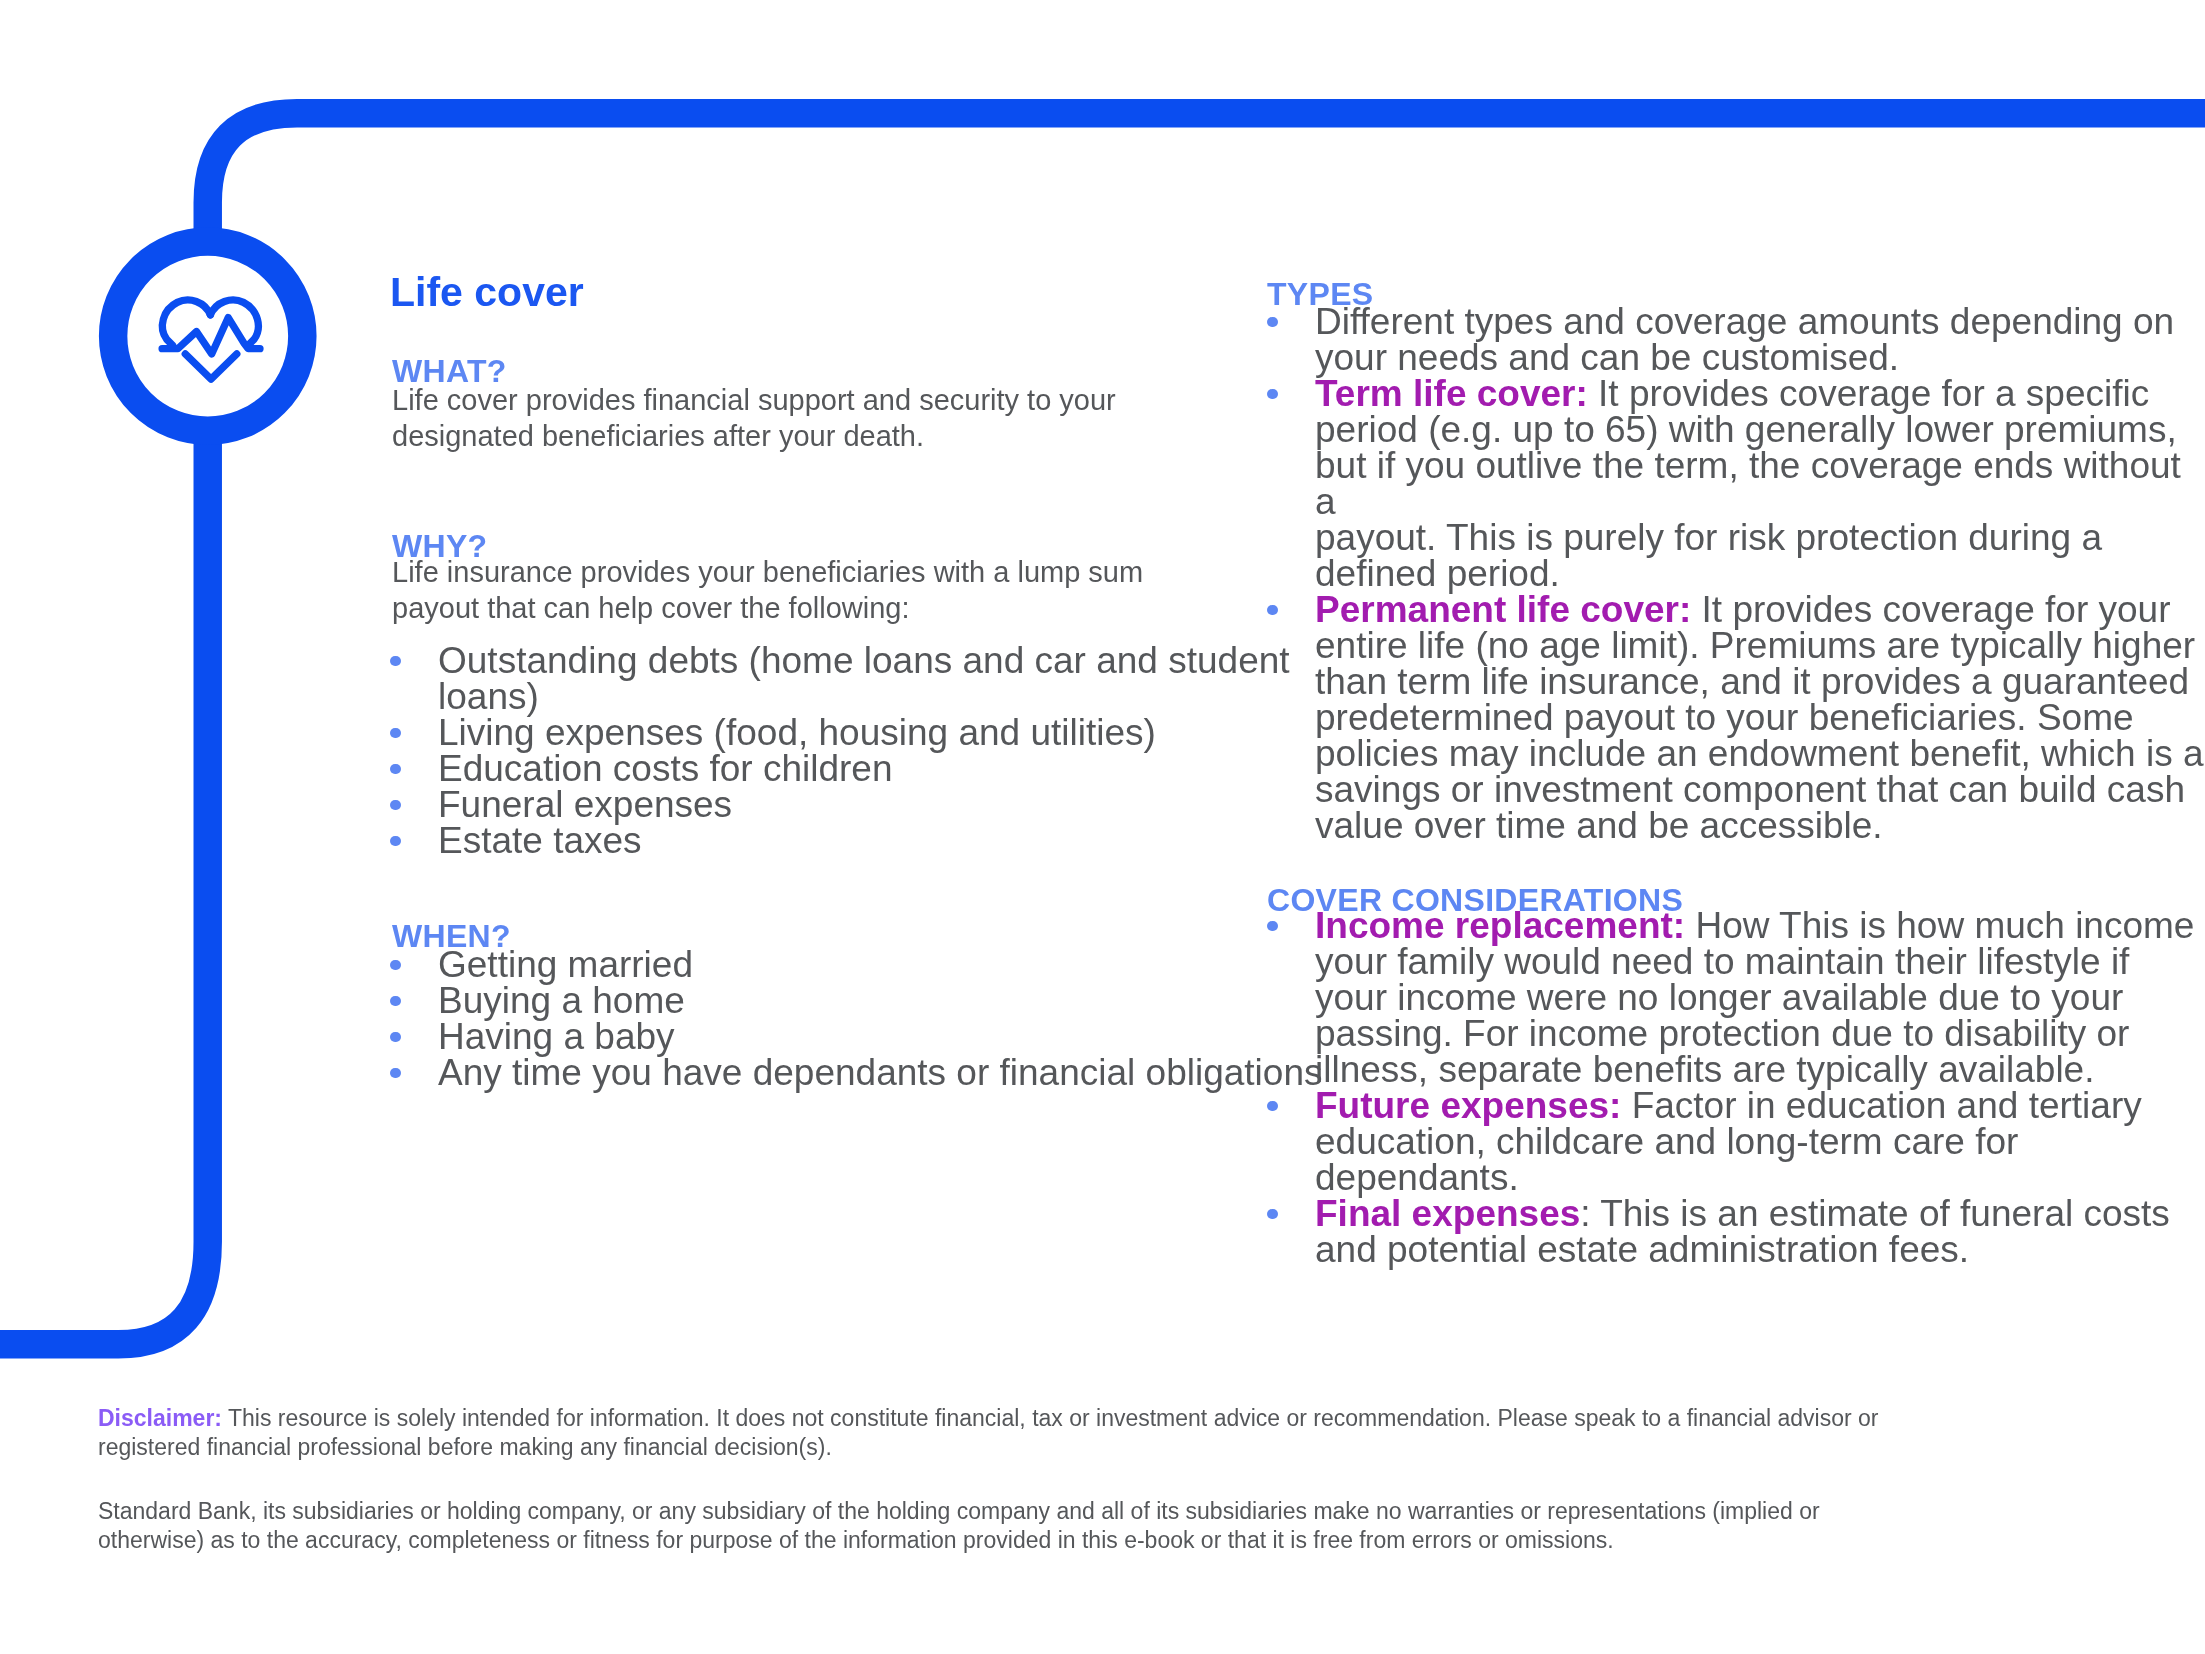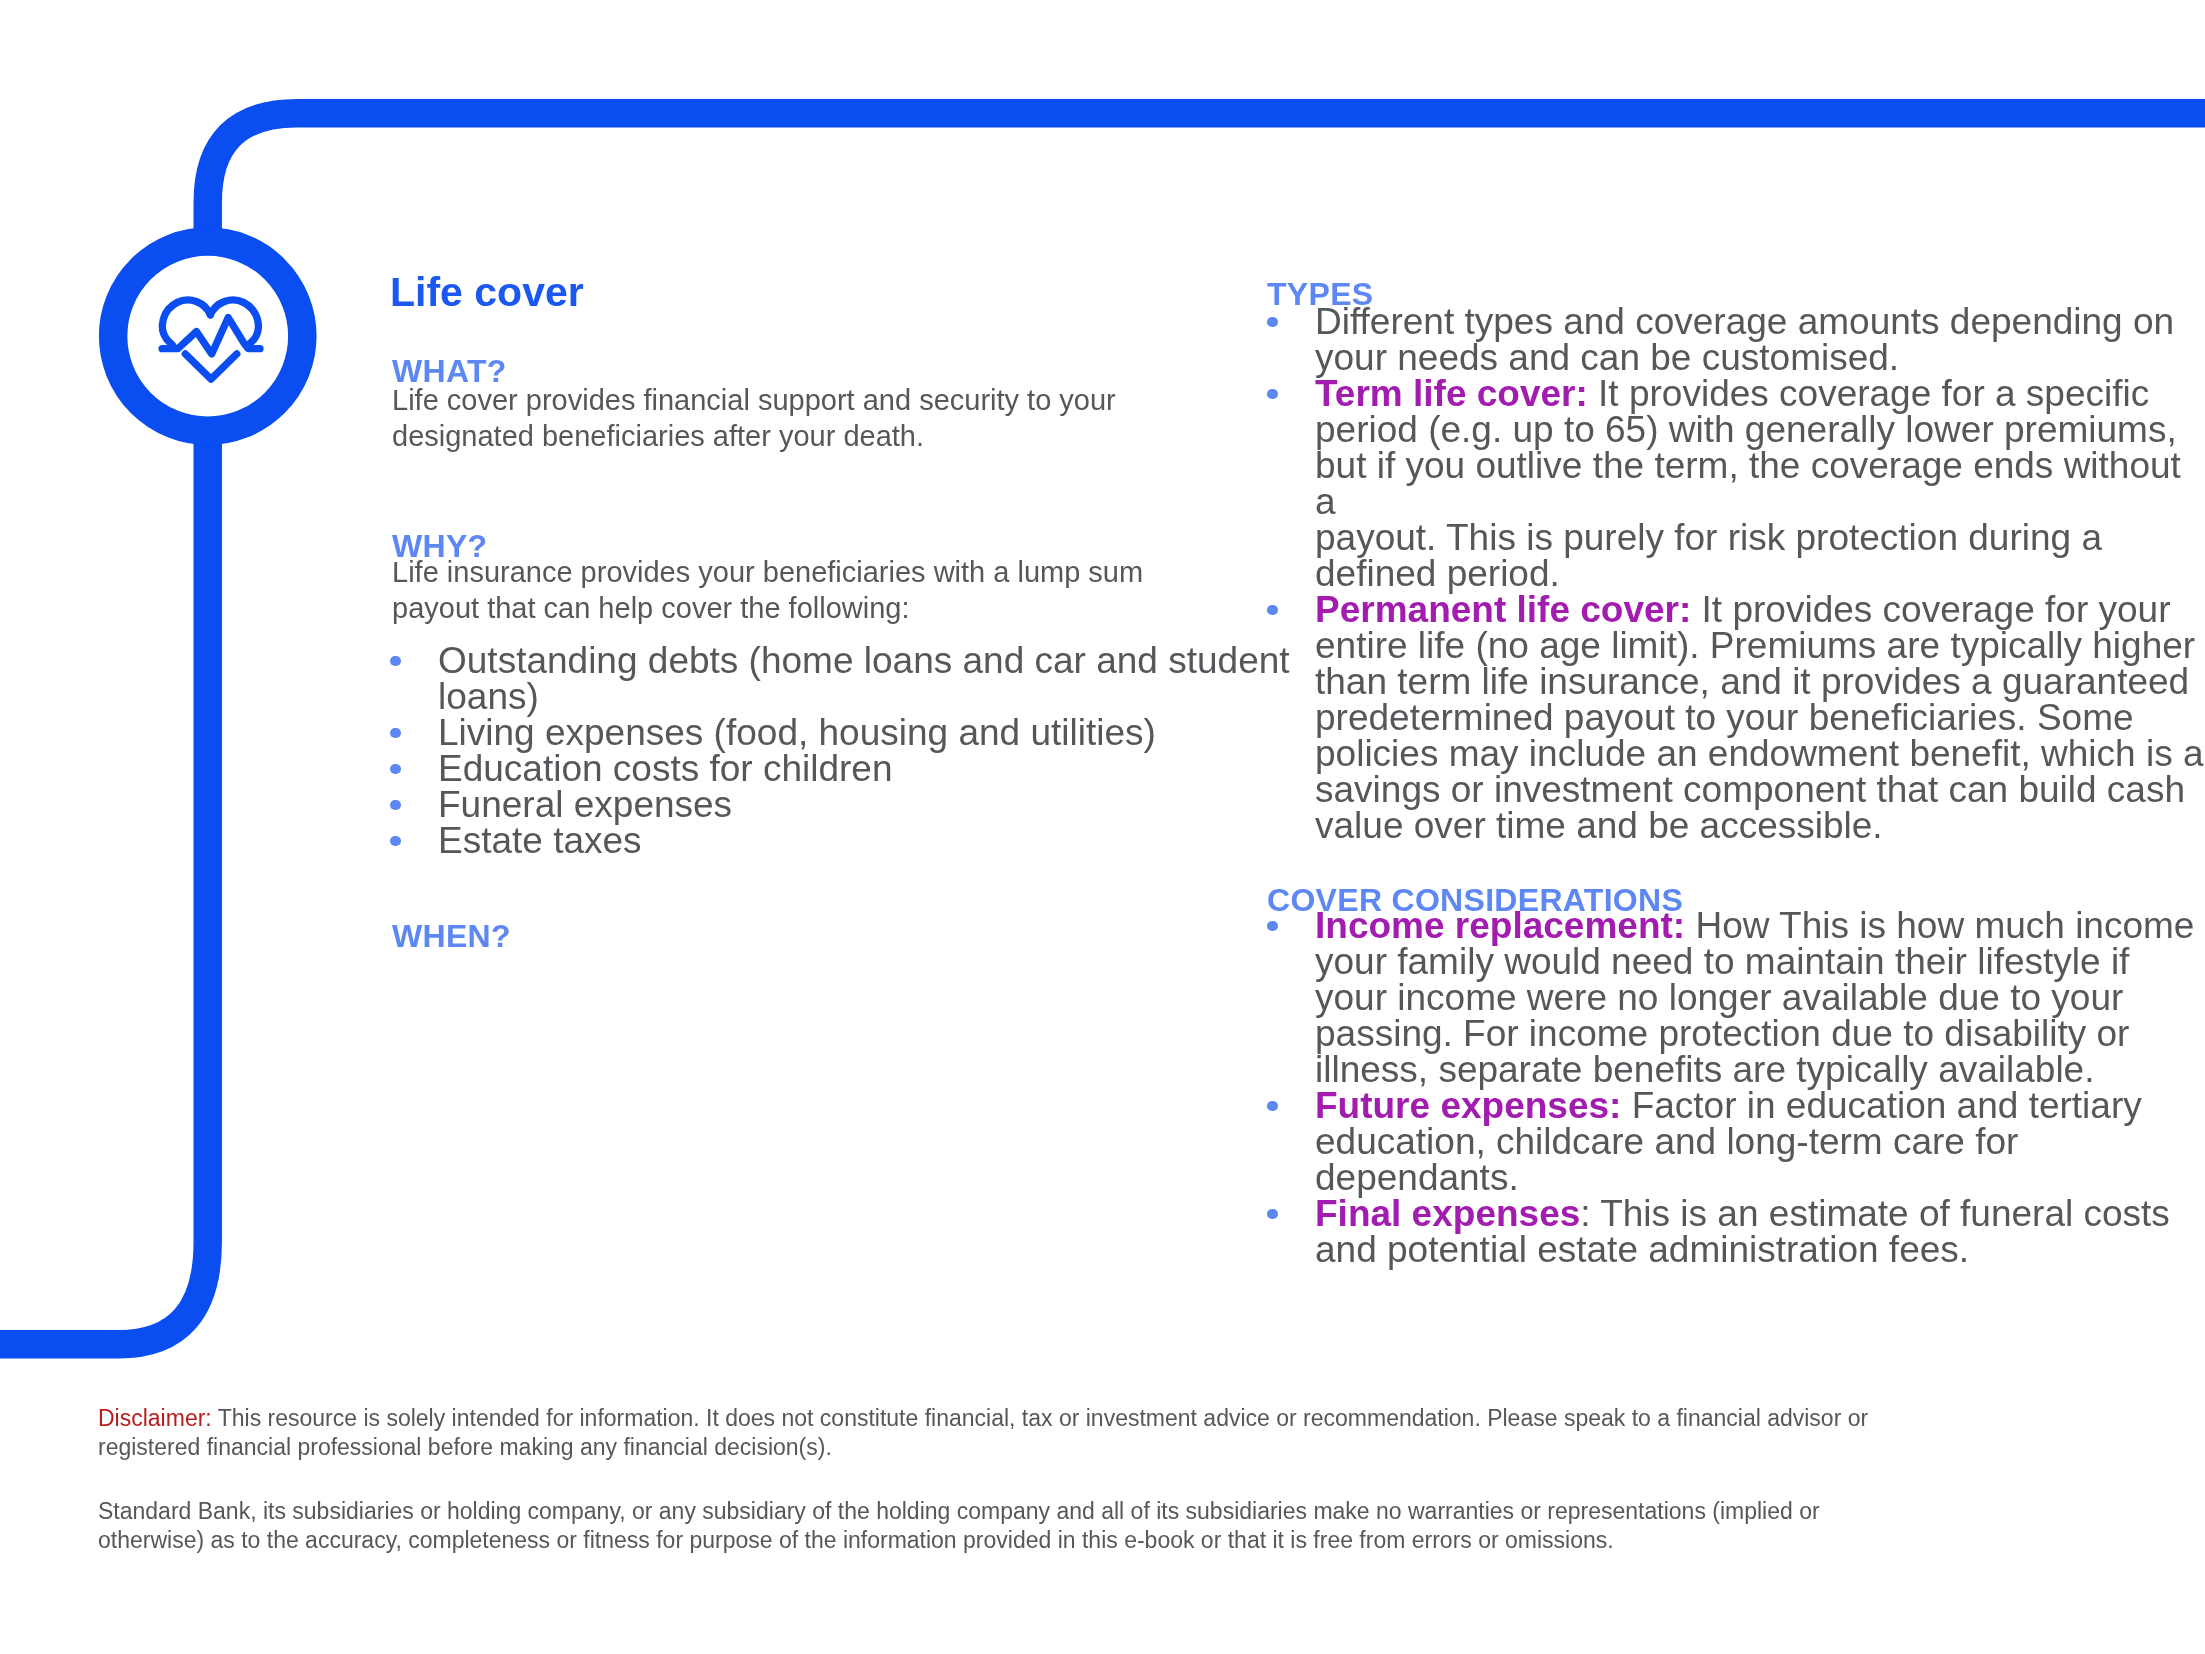--- a/index.html
+++ b/index.html
@@ -35,21 +35,21 @@
     position:absolute;left:0;top:12.6px;
     width:10.6px;height:10.6px;border-radius:50%;
     background:#5d87f3;
   }
   .lead{font-weight:700;color:#a21caf;font-style:normal;}
   .disclaimer{
     left:98px;
     font-size:23px;line-height:29px;color:#55575a;
     white-space:pre-line;
   }
-  .disclaimer .dlead{font-weight:400;color:#b91c1c;}
+  .disclaimer .dlead{font-weight:700;color:#8b5cf6;}
 
   
   .h-what{left:392px;top:326px;text-align:center;}
   .p-what{left:392px;top:382px;}
   .h-why{left:392px;top:501px;}
   .p-why{left:392px;top:554px;}
   .ul-why{left:390px;top:643px;}
   .h-when{left:392px;top:891px;}
   .ul-when{left:390px;top:947px;}
 
@@ -92,20 +92,26 @@
   <div class="abs list ul-why">
     <div class="bullet"><span class="dot"></span><span class="btext">Outstanding debts (home loans and car and student
 loans)</span></div>
     <div class="bullet"><span class="dot"></span><span class="btext">Living expenses (food, housing and utilities)</span></div>
     <div class="bullet"><span class="dot"></span><span class="btext">Education costs for children</span></div>
     <div class="bullet"><span class="dot"></span><span class="btext">Funeral expenses</span></div>
     <div class="bullet"><span class="dot"></span><span class="btext">Estate taxes</span></div>
   </div>
 
   <h2 class="abs heading h-when">WHEN?</h2>
+  <div class="abs list ul-when">
+    <div class="bullet"><span class="dot"></span><span class="btext">Getting married</span></div>
+    <div class="bullet"><span class="dot"></span><span class="btext">Buying a home</span></div>
+    <div class="bullet"><span class="dot"></span><span class="btext">Having a baby</span></div>
+    <div class="bullet"><span class="dot"></span><span class="btext">Any time you have dependants or financial obligations</span></div>
+  </div>
 
   <h2 class="abs heading h-types">TYPES</h2>
   <div class="abs list ul-types">
     <div class="bullet"><span class="dot"></span><span class="btext"><b class="lead"></b><span>Different types and coverage amounts depending on
 your needs and can be customised.</span></span></div>
     <div class="bullet"><span class="dot"></span><span class="btext"><b class="lead">Term life cover:</b><span> It provides coverage for a specific
 period (e.g. up to 65) with generally lower premiums,
 but if you outlive the term, the coverage ends without a
 payout. This is purely for risk protection during a
 defined period.</span></span></div>

